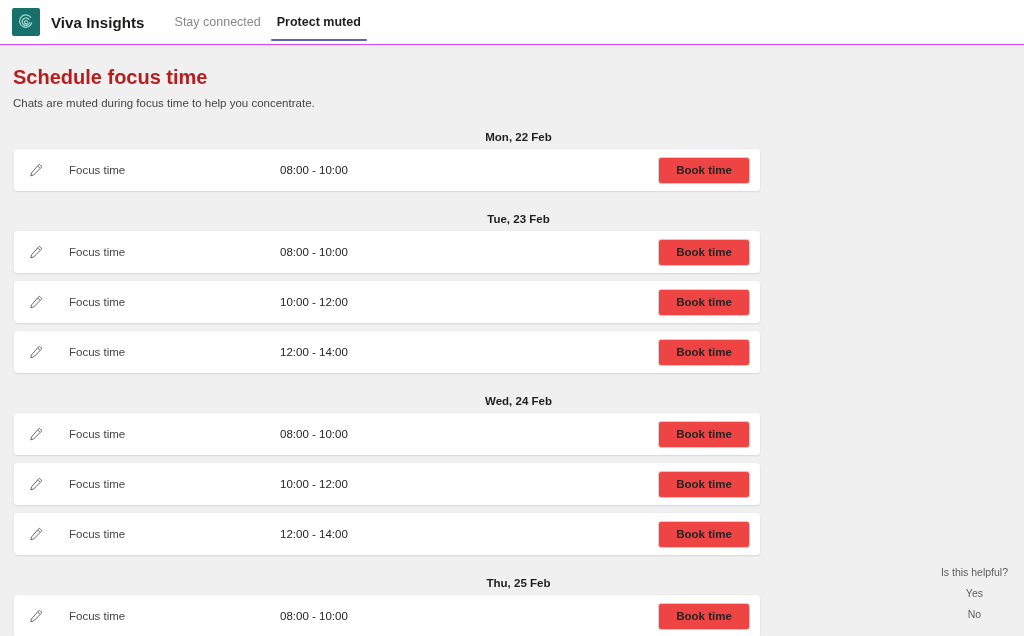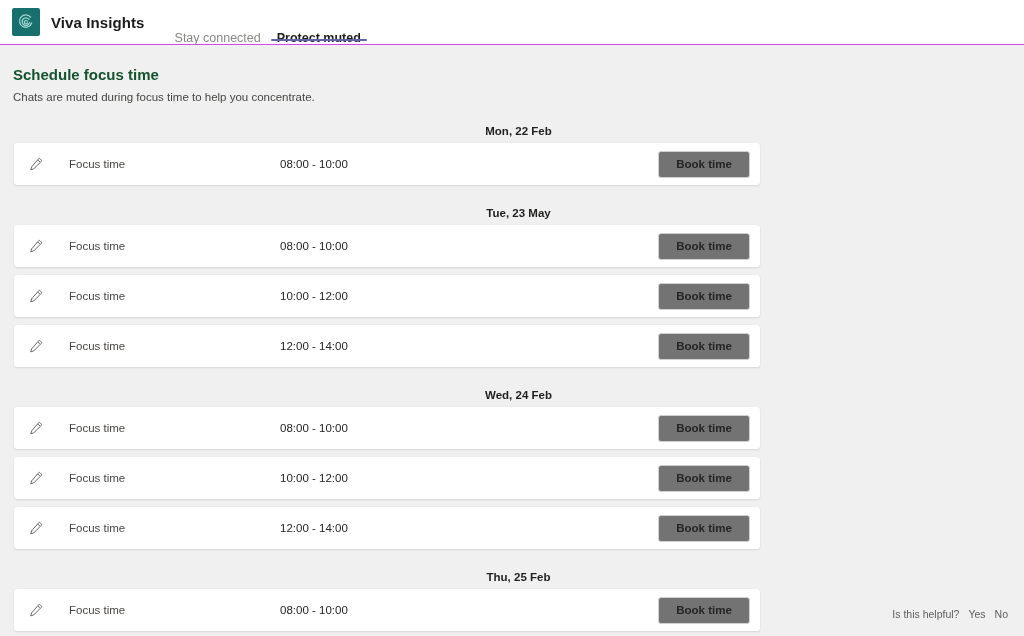--- a/index.html
+++ b/index.html
@@ -27,36 +27,36 @@
     flex: 0 0 auto;
   }
   .logo svg { display: block; }
   .brand {
     margin-left: 11px;
     font-size: 15px; font-weight: bold; color: #1b1a19;
     letter-spacing: .1px; white-space: nowrap;
   }
   .tabs { display: flex; align-items: stretch; height: 45px; margin-left: 22px; }
   .tab {
-    position: relative; display: flex; align-items: flex-end;
+    position: relative; display: flex; align-items: center;
     padding: 0 8px; height: 45px;
     font-size: 12.5px; color: #8a8886; white-space: nowrap; cursor: pointer;
   }
   .tab.active { color: #201f1e; font-weight: bold; }
   .tab.active::after {
     content: ""; position: absolute;
     left: 2px; right: 2px; bottom: 4px; height: 2px;
     background: #6264a7; border-radius: 1px;
   }
 
   
   .content { position: absolute; top: 45px; left: 0; width: 1024px; height: 591px; }
   .page-title {
     margin: 21px 0 0 13px;
-    font-size: 15px; font-weight: bold; color: #14532d;
+    font-size: 20px; font-weight: bold; color: #b91c1c;
   }
   .page-sub {
     margin: 8px 0 0 13px;
     font-size: 11.5px; color: #484644;
   }
 
   .day-group { margin-top: 22px; }
   .day-label {
     margin: 0 0 6px 13px;
     font-size: 11.5px; font-weight: bold; color: #201f1e; text-align: center;
@@ -82,34 +82,34 @@
     margin-left: 26px; width: 180px;
     font-size: 11.5px; color: #484644; white-space: nowrap;
   }
   .row-time {
     position: absolute; left: 266px;
     font-size: 11.5px; color: #242424; white-space: nowrap;
   }
   .book-btn {
     position: absolute; right: 10px;
     width: 92px; height: 27px;
-    background: #737373;
+    background: #ef4444;
     border: 1px solid #d1d1d1;
     border-radius: 3px;
     font-family: "Liberation Sans", "DejaVu Sans", sans-serif;
     font-size: 11.5px; font-weight: bold; color: #242424;
     cursor: pointer;
     display: flex; align-items: center; justify-content: center;
   }
 
   
   .feedback {
     position: absolute; right: 16px; bottom: 16px;
     display: flex; align-items: center; gap: 9px;
-    font-size: 10.5px; color: #605e5c; white-space: nowrap;
+    font-size: 10.5px; color: #605e5c; white-space: nowrap; flex-direction: column;
   }
   .feedback .fb-link { color: #605e5c; cursor: pointer; }
 </style>
 </head>
 <body>
 
 <div id="app">
 
   <div class="appbar">
     <div class="logo">
@@ -144,21 +144,21 @@
                   <path d="M10.6 3.3l2.1 2.1" fill="none" stroke="#605e5c" stroke-width="1"></path>
                 </svg>
               </span>
               <span class="row-label">Focus time</span>
               <span class="row-time">08:00 - 10:00</span>
               <button class="book-btn">Book time</button>
             </div>
           </div>
         </div>
         <div class="day-group">
-          <div class="day-label">Tue, 23 May</div>
+          <div class="day-label">Tue, 23 Feb</div>
           <div class="rows">
             <div class="row">
               <span class="row-icon">
                 <svg width="15" height="15" viewBox="0 0 16 16">
                   <path d="M11.3 1.9a1.1 1.1 0 0 1 1.6 0l1.2 1.2a1.1 1.1 0 0 1 0 1.6l-8 8-3.2 1 1-3.2z" fill="none" stroke="#605e5c" stroke-width="1"></path>
                   <path d="M10.6 3.3l2.1 2.1" fill="none" stroke="#605e5c" stroke-width="1"></path>
                 </svg>
               </span>
               <span class="row-label">Focus time</span>
               <span class="row-time">08:00 - 10:00</span>

